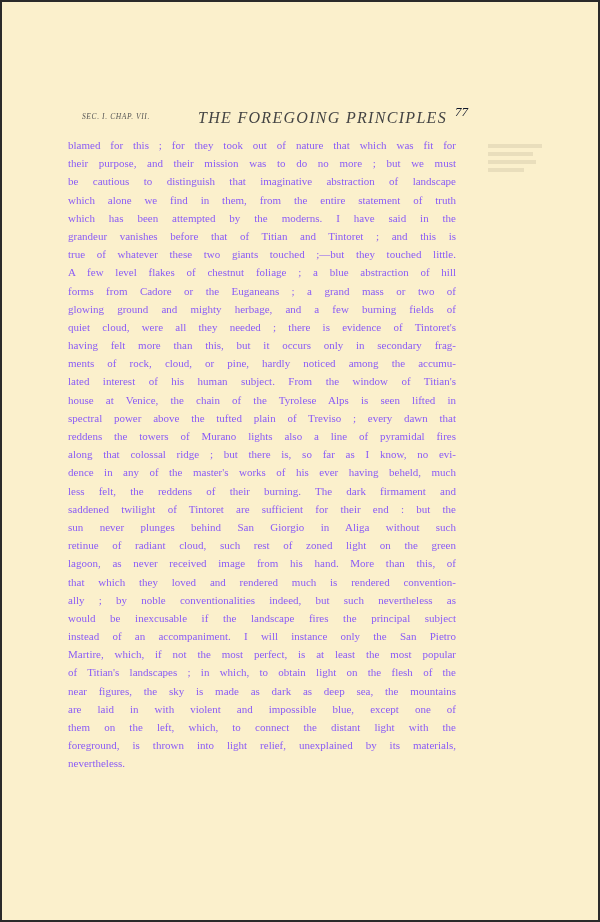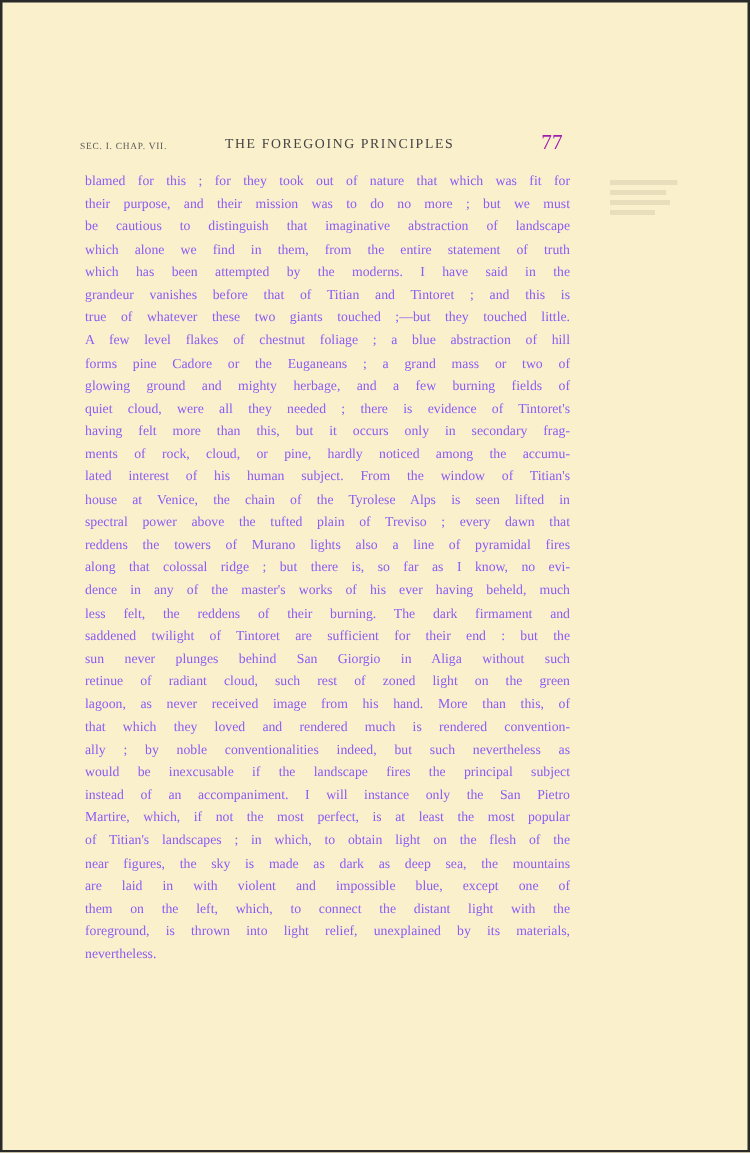--- a/index.html
+++ b/index.html
@@ -8,36 +8,36 @@
     background: #fbf0cc;
     position: relative;
     font-family: "DejaVu Serif", "Liberation Serif", serif;
   }
   .frame {
     position: absolute; left: 0; top: 0; width: 596px; height: 918px;
     border: 2px solid #2a2a2a;
     background: #fbf0cc;
   }
   .header {
-    position: absolute; top: 104px; left: 62px; width: 386px; height: 20px;
+    position: absolute; top: 104px; left: 80px; width: 386px; height: 20px; font-style: italic;
   }
   .hdr-left {
     position: absolute; left: 0; top: 6px;
     font-family: "Liberation Serif", serif;
     font-size: 7.5px; letter-spacing: 0.6px; color: #555;
   }
   .hdr-center {
     position: absolute; left: 116px; top: 3px;
     font-family: "Liberation Serif", serif;
-    font-size: 11px; letter-spacing: 1.3px; color: #444;
+    font-size: 16px; letter-spacing: 1.3px; color: #444;
   }
   .hdr-page {
     position: absolute; right: 0; top: -2px;
     font-family: "Liberation Serif", serif;
-    font-size: 17px; color: #a21caf;
+    font-size: 13px; color: #0f172a;
   }
   .body-text {
     position: absolute; left: 66px; top: 134px; width: 388px;
   }
   .line {
     display: block; height: 18.2px; line-height: 18.2px;
     font-family: "Liberation Serif", serif;
     font-size: 11px; color: #8b5cf6;
     text-align: justify; text-align-last: justify;
     white-space: nowrap;
@@ -68,21 +68,21 @@
 
   <div class="body-text">
     <span class="line">blamed for this ; for they took out of nature that which was fit for</span>
     <span class="line">their purpose, and their mission was to do no more ; but we must</span>
     <span class="line">be cautious to distinguish that imaginative abstraction of landscape</span>
     <span class="line">which alone we find in them, from the entire statement of truth</span>
     <span class="line">which has been attempted by the moderns.   I have said in the</span>
     <span class="line">grandeur vanishes before that of Titian and Tintoret ; and this is</span>
     <span class="line">true of whatever these two giants touched ;—but they touched little.</span>
     <span class="line">A few level flakes of chestnut foliage ; a blue abstraction of hill</span>
-    <span class="line">forms pine Cadore or the Euganeans ; a grand mass or two of</span>
+    <span class="line">forms from Cadore or the Euganeans ; a grand mass or two of</span>
     <span class="line">glowing ground and mighty herbage, and a few burning fields of</span>
     <span class="line">quiet cloud, were all they needed ; there is evidence of Tintoret's</span>
     <span class="line">having felt more than this, but it occurs only in secondary frag-</span>
     <span class="line">ments of rock, cloud, or pine, hardly noticed among the accumu-</span>
     <span class="line">lated interest of his human subject.   From the window of Titian's</span>
     <span class="line">house at Venice, the chain of the Tyrolese Alps is seen lifted in</span>
     <span class="line">spectral power above the tufted plain of Treviso ; every dawn that</span>
     <span class="line">reddens the towers of Murano lights also a line of pyramidal fires</span>
     <span class="line">along that colossal ridge ; but there is, so far as I know, no evi-</span>
     <span class="line">dence in any of the master's works of his ever having beheld, much</span>

